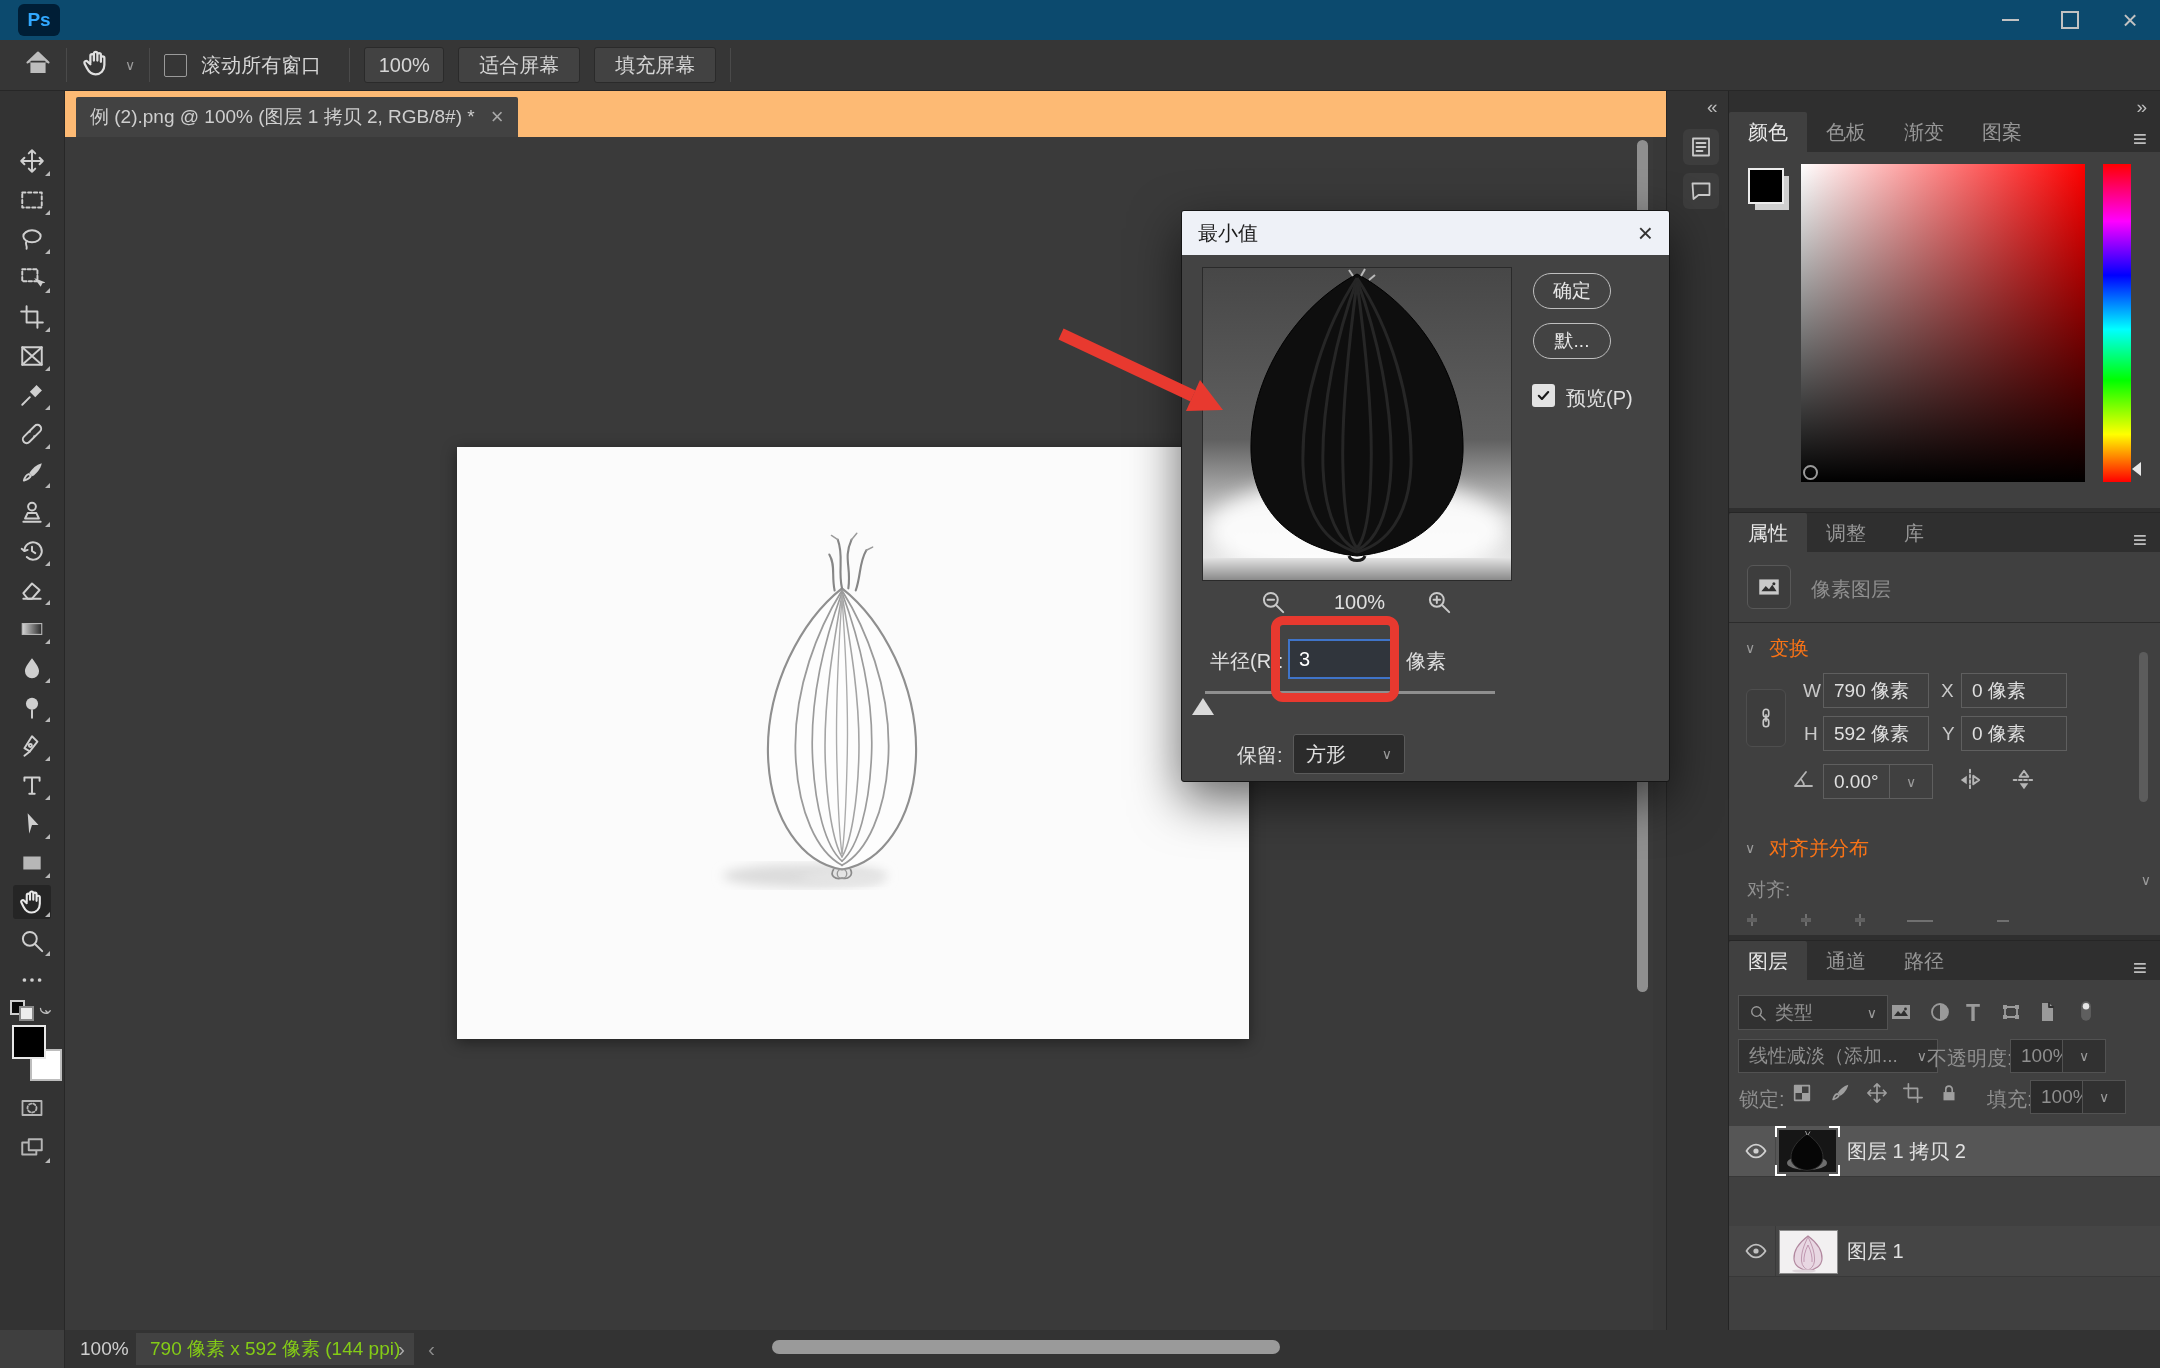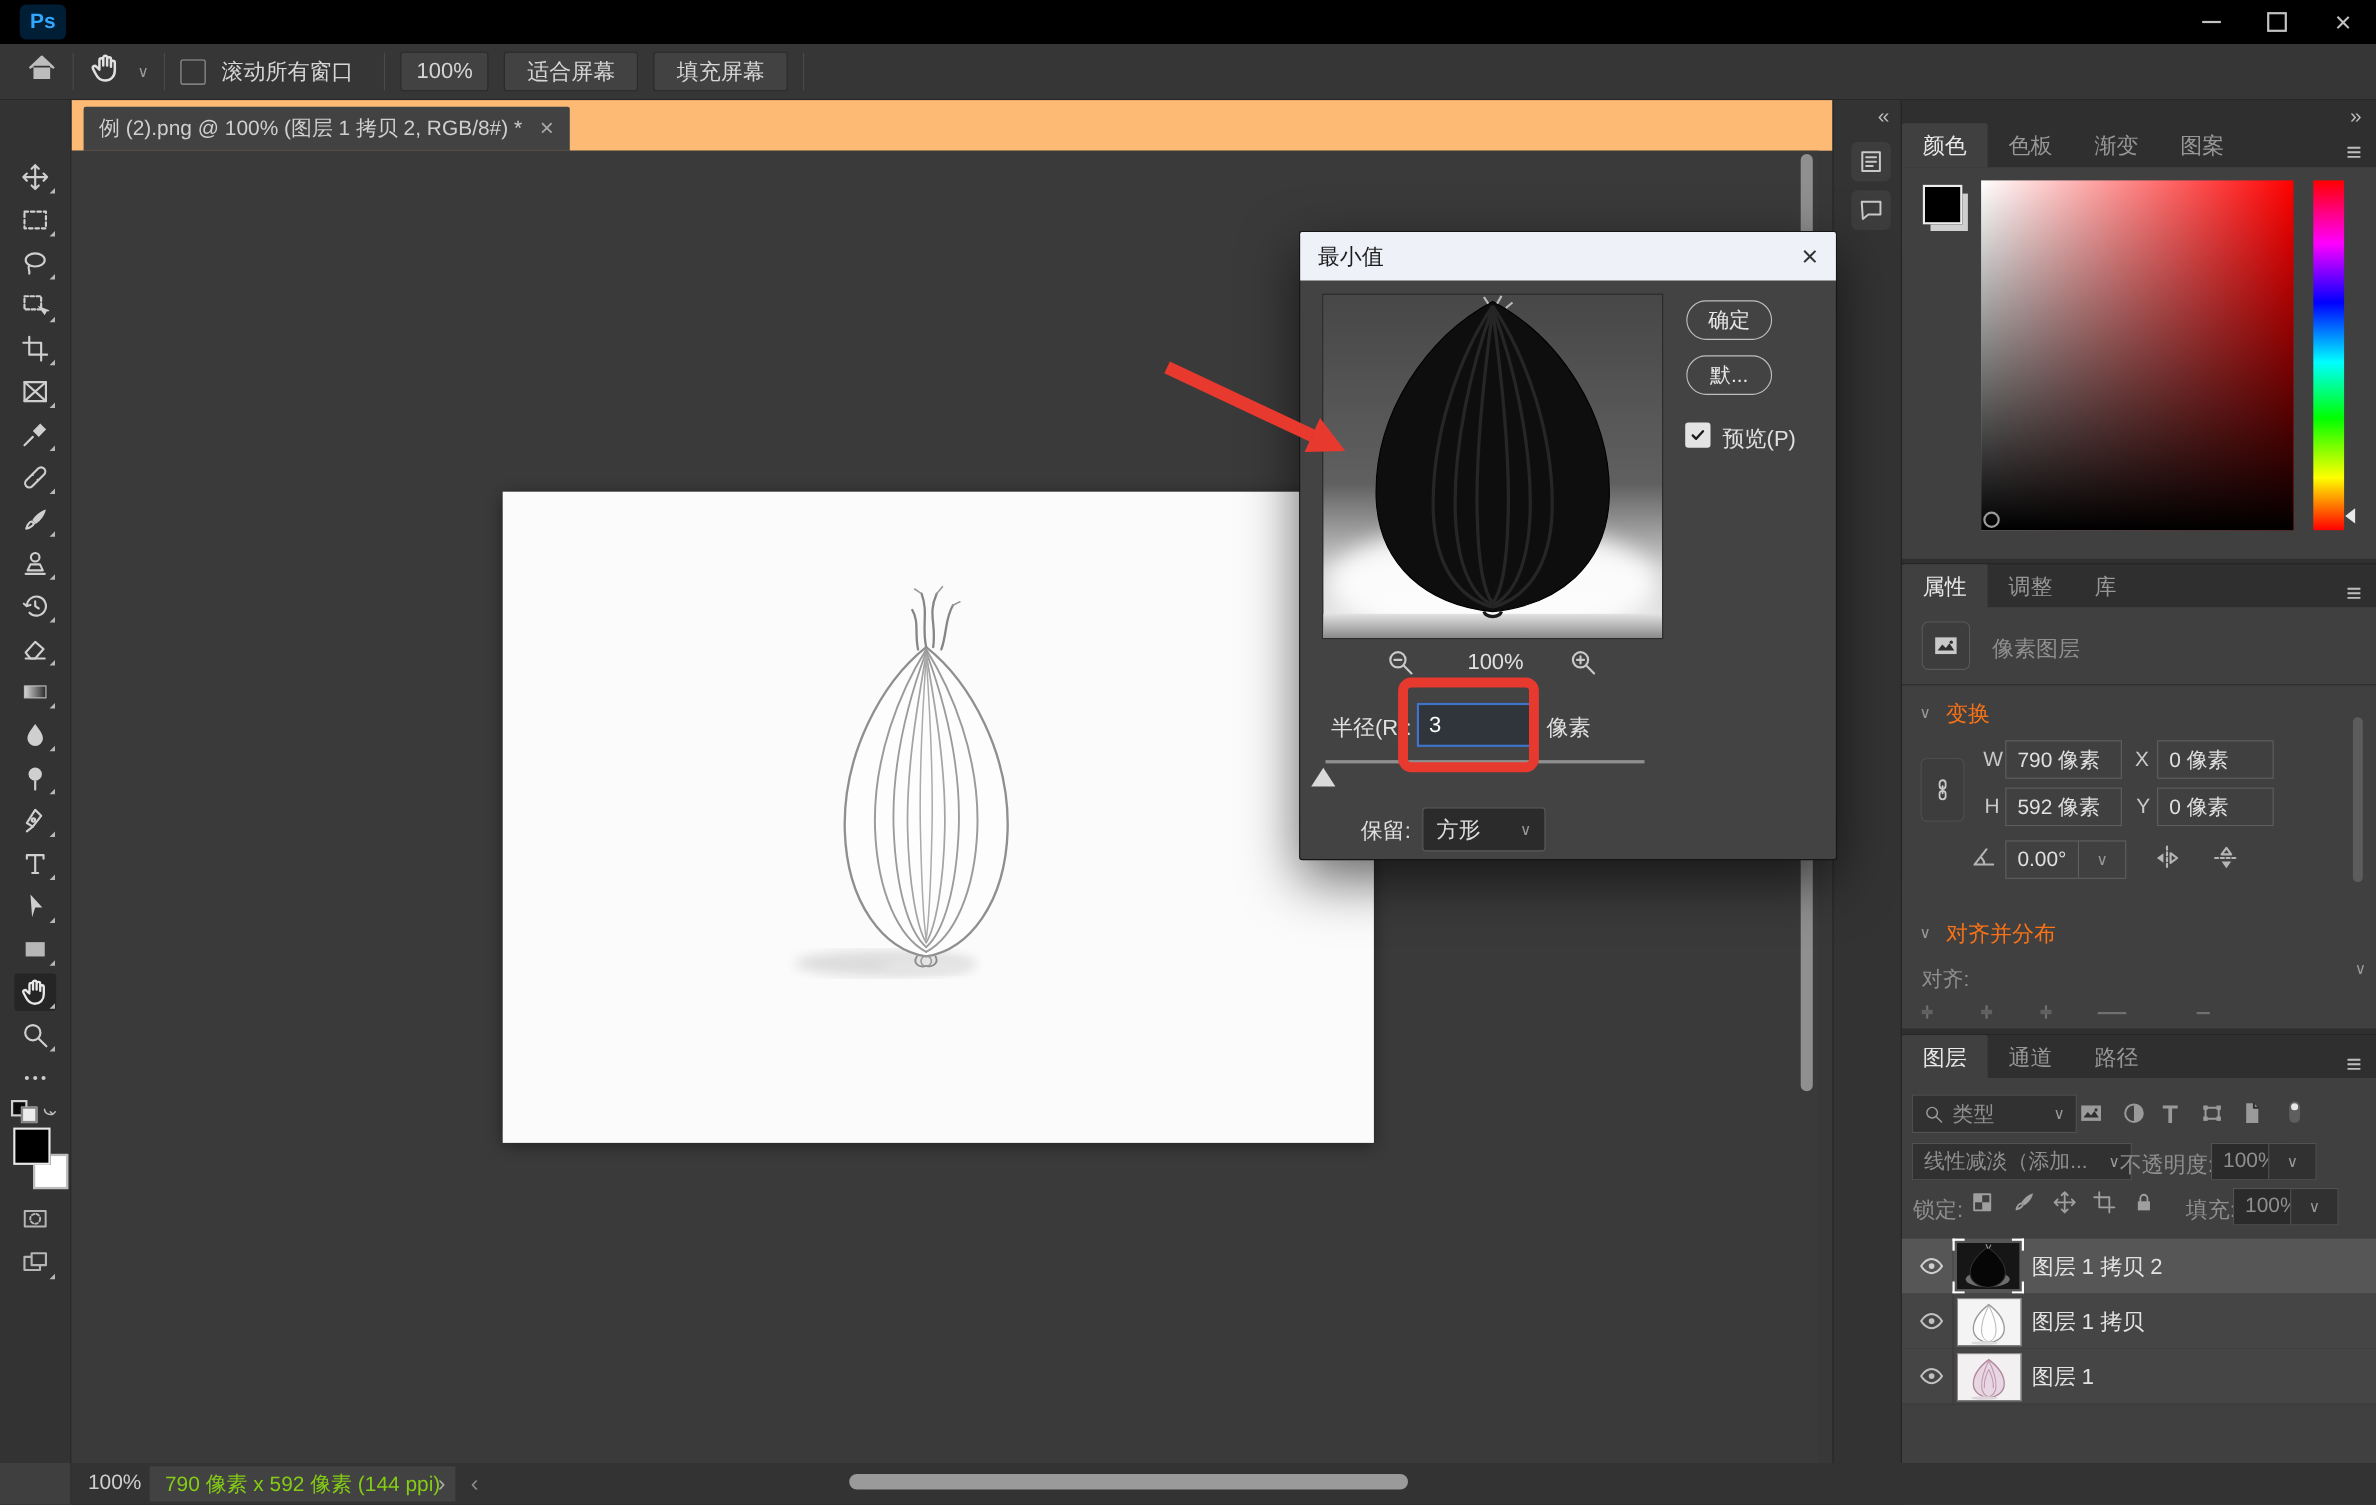--- a/index.html
+++ b/index.html
@@ -1,21 +1,21 @@
 <!DOCTYPE html>
 <html><head>
 <meta charset="utf-8">
 <style>
   html,body{margin:0;padding:0;background:#1a1a1a;font-family:"Liberation Sans","DejaVu Sans",sans-serif;}
   #root{position:relative;width:2160px;height:1368px;background:#383838;overflow:hidden;color:#d6d6d6;font-size:19px;}
   .a{position:absolute;}
   .f{display:flex;align-items:center;}
   svg.s{stroke:currentColor;fill:none;stroke-width:1.8;stroke-linecap:round;stroke-linejoin:round;}
   
-  .menubar{left:0;top:0;width:2160px;height:40px;background:#000000;}
+  .menubar{left:0;top:0;width:2160px;height:40px;background:#0c4a6e;}
   .menu-item{color:#d2d2d2;font-size:20px;padding:0 13px;height:40px;display:flex;align-items:center;cursor:default;}
   .logo{left:18px;top:4px;width:42px;height:32px;background:#001e36;color:#31a8ff;border-radius:6px;font-weight:bold;font-size:19px;display:flex;align-items:center;justify-content:center;}
   .winctl{color:#c2c2c2;width:60px;height:40px;display:flex;align-items:center;justify-content:center;}
   .optionsbar{left:0;top:40px;width:2160px;height:50px;background:#363636;border-bottom:1px solid #272727;}
   .optbtn{background:#424242;border:1px solid #2a2a2a;border-radius:3px;height:36px;display:flex;align-items:center;justify-content:center;color:#d6d6d6;font-size:20px;padding:0 20px;}
   .sep{width:1px;height:34px;background:#4a4a4a;}
   
   .tabbar{left:64px;top:91px;width:1602px;height:46px;background:#fdba74;}
   .doctab{left:12px;top:6px;height:40px;background:#424242;border-radius:2px 2px 0 0;display:flex;align-items:center;padding:0 14px;color:#cfcfcf;font-size:19px;gap:16px;}
   
@@ -667,35 +667,20 @@
               <ellipse cx="28" cy="33" rx="20" ry="7" fill="#6e6e6e"></ellipse>
               <path d="M28 4 C19 10 11.5 19 12 28 C12.4 35 19 39.6 28 40.4 C37 39.6 43.6 35 44 28 C44.5 19 37 10 28 4 Z" fill="#060606" stroke="#2e2e2e" stroke-width="1"></path>
               <path d="M28 5 l-1.5 -4 M29 5 l2 -3.5" stroke="#9a9a9a" stroke-width="1"></path>
             </svg>
           <span class="br" style="left:-4px;top:-4px;border-right:none;border-bottom:none;"></span>
           <span class="br" style="right:-4px;top:-4px;border-left:none;border-bottom:none;"></span>
           <span class="br" style="left:-4px;bottom:-4px;border-right:none;border-top:none;"></span>
           <span class="br" style="right:-4px;bottom:-4px;border-left:none;border-top:none;"></span>
         </div>
         <span class="lname">图层 1 拷贝 2</span>
-      </div>
-      <div class="lrow" style="top:196px;">
-        <span class="a" style="left:14px;top:13px;color:#c0c0c0;"><svg class="s" width="26" height="24">
-              <use href="#sy-eye"></use>
-            </svg></span>
-        <span class="a" style="left:46px;top:0;width:1px;height:50px;background:#3a3a3a;"></span>
-        <div class="thumb" style="border:1px solid #8a8a8a;">
-          <svg width="57" height="42" viewBox="0 0 57 42">
-              <rect width="57" height="42" fill="#f4f4f4"></rect>
-              <path d="M28 5 C20 11 13.5 19.5 14 28 C14.4 34.6 20.5 38.8 28 39.5 C35.5 38.8 41.6 34.6 42 28 C42.5 19.5 36 11 28 5 Z" fill="#fdfdfd" stroke="#9a9a9a" stroke-width="1.2"></path>
-              <path d="M28 6 C24 14 21 22 21.5 30 C22 35 25 38 28 39 M28 6 C32 14 35 22 34.5 30 C34 35 31 38 28 39" stroke="#ababab" stroke-width="0.8" fill="none"></path>
-              <ellipse cx="24" cy="40" rx="12" ry="1.6" fill="#dcdcdc"></ellipse>
-            </svg>
-        </div>
-        <span class="lname">图层 1 拷贝</span>
       </div>
       <div class="lrow" style="top:246px;">
         <span class="a" style="left:14px;top:13px;color:#c0c0c0;"><svg class="s" width="26" height="24">
               <use href="#sy-eye"></use>
             </svg></span>
         <span class="a" style="left:46px;top:0;width:1px;height:50px;background:#3a3a3a;"></span>
         <div class="thumb" style="border:1px solid #8a8a8a;">
           <svg width="57" height="42" viewBox="0 0 57 42">
               <rect width="57" height="42" fill="#f2f0f1"></rect>
               <path d="M28 5 C20 11 13.5 19.5 14 28 C14.4 34.6 20.5 38.8 28 39.5 C35.5 38.8 41.6 34.6 42 28 C42.5 19.5 36 11 28 5 Z" fill="#e8d7e2" stroke="#b2889f" stroke-width="1.2"></path>

